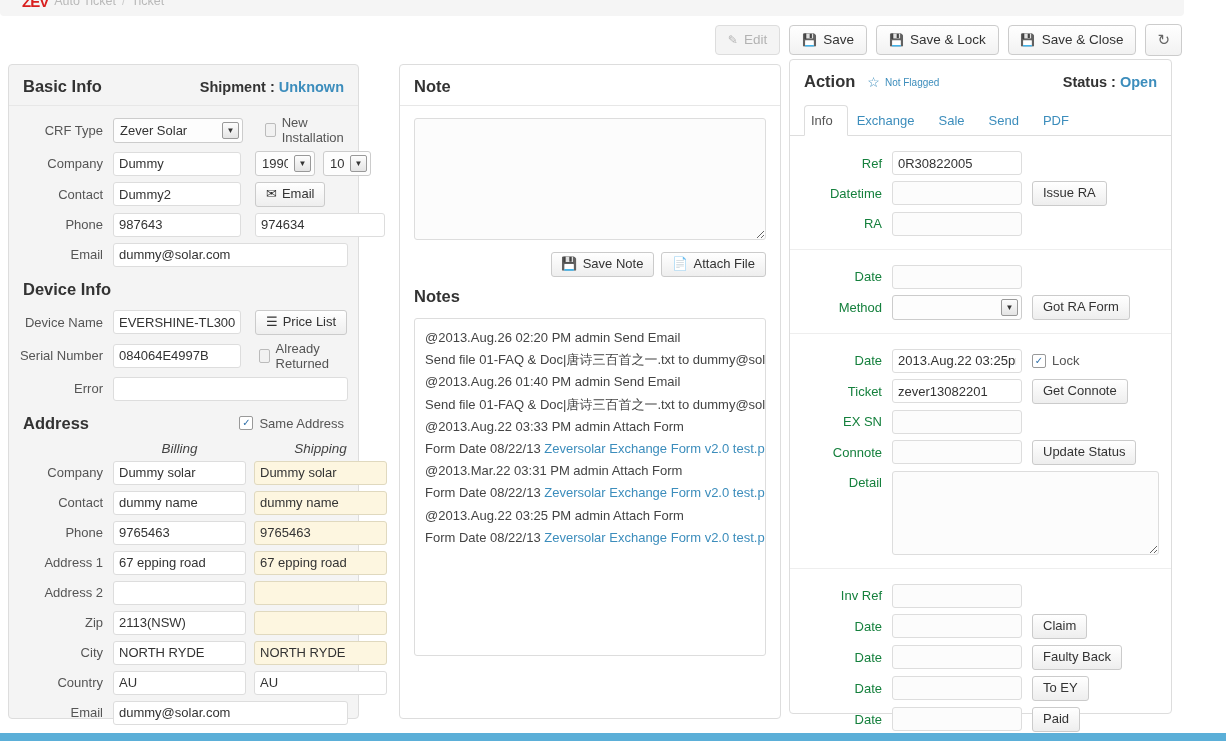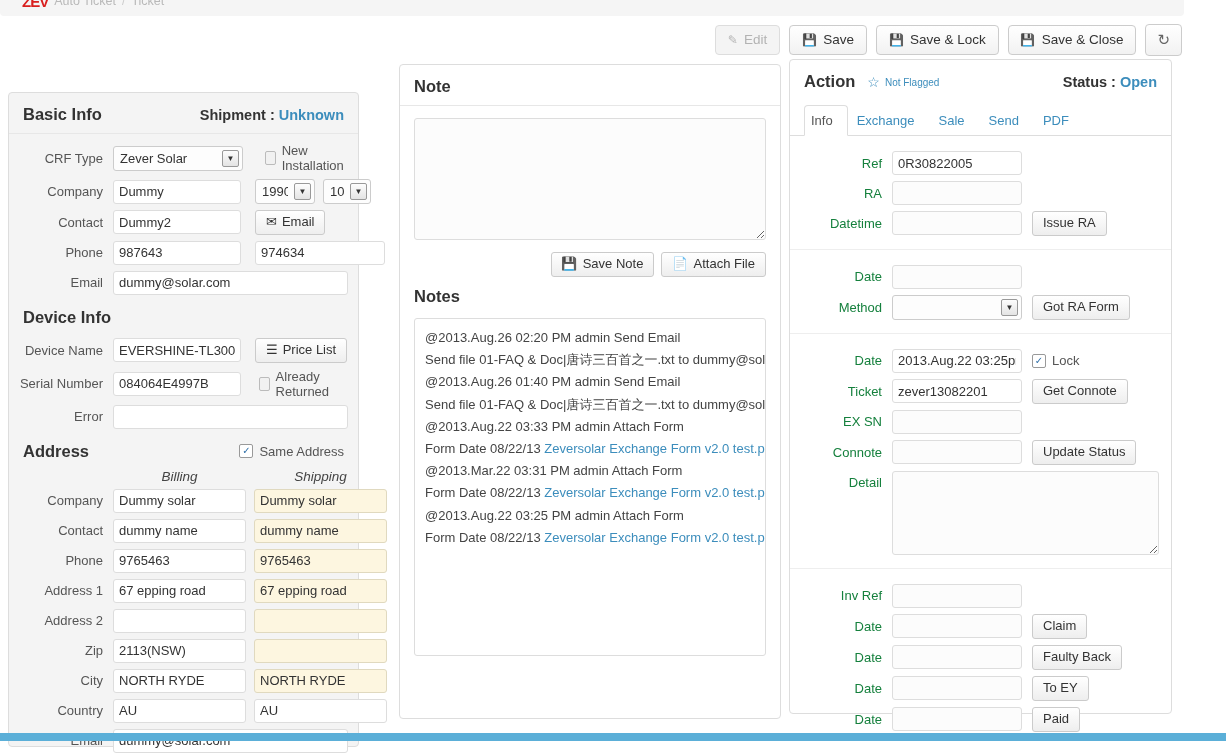--- a/index.html
+++ b/index.html
@@ -53,21 +53,21 @@
 
   
   .panel {
     position: absolute;
     border: 1px solid #dddddd;
     border-radius: 4px;
   }
   .panel-grey { background: #f4f4f4; }
   .panel-white { background: #ffffff; }
 
-  #panel-basic { left: 8px;   top: 64px; width: 351px; height: 655px; margin-top: 28px; }
+  #panel-basic { left: 8px;   top: 64px; width: 351px; height: 655px; }
   #panel-note  { left: 399px; top: 64px; width: 382px; height: 655px; }
   #panel-action{ left: 789px; top: 59px; width: 383px; height: 655px; }
 
   .panel-head {
     display: flex; align-items: baseline; justify-content: space-between;
     padding: 12px 14px 9px 14px;
     border-bottom: 1px solid #e7e7e7;
   }
   .panel-title { font-size: 16.5px; font-weight: bold; color: #333333; }
   .panel-head-right { font-size: 14.5px; font-weight: bold; color: #333333; }
@@ -461,27 +461,27 @@
       <div class="tab">Send</div>
       <div class="tab">PDF</div>
     </div>
 
   <div class="act-sec">
     <div class="act-row">
       <span class="act-lbl">Ref</span>
       <input class="fld white act-fld" value="0R30822005" style="">
     </div>
     <div class="act-row">
-      <span class="act-lbl">RA</span>
-      <input class="fld act-fld" value="" style="">
-    </div>
-    <div class="act-row">
       <span class="act-lbl">Datetime</span>
       <input class="fld act-fld" value="" style="">
       <button class="sub-btn">Issue RA</button>
+    </div>
+    <div class="act-row">
+      <span class="act-lbl">RA</span>
+      <input class="fld act-fld" value="" style="">
     </div>
   </div>
 
   <div class="act-sec divider">
     <div class="act-row">
       <span class="act-lbl">Date</span>
       <input class="fld act-fld" value="" style="">
     </div>
     <div class="act-row">
       <span class="act-lbl">Method</span>

